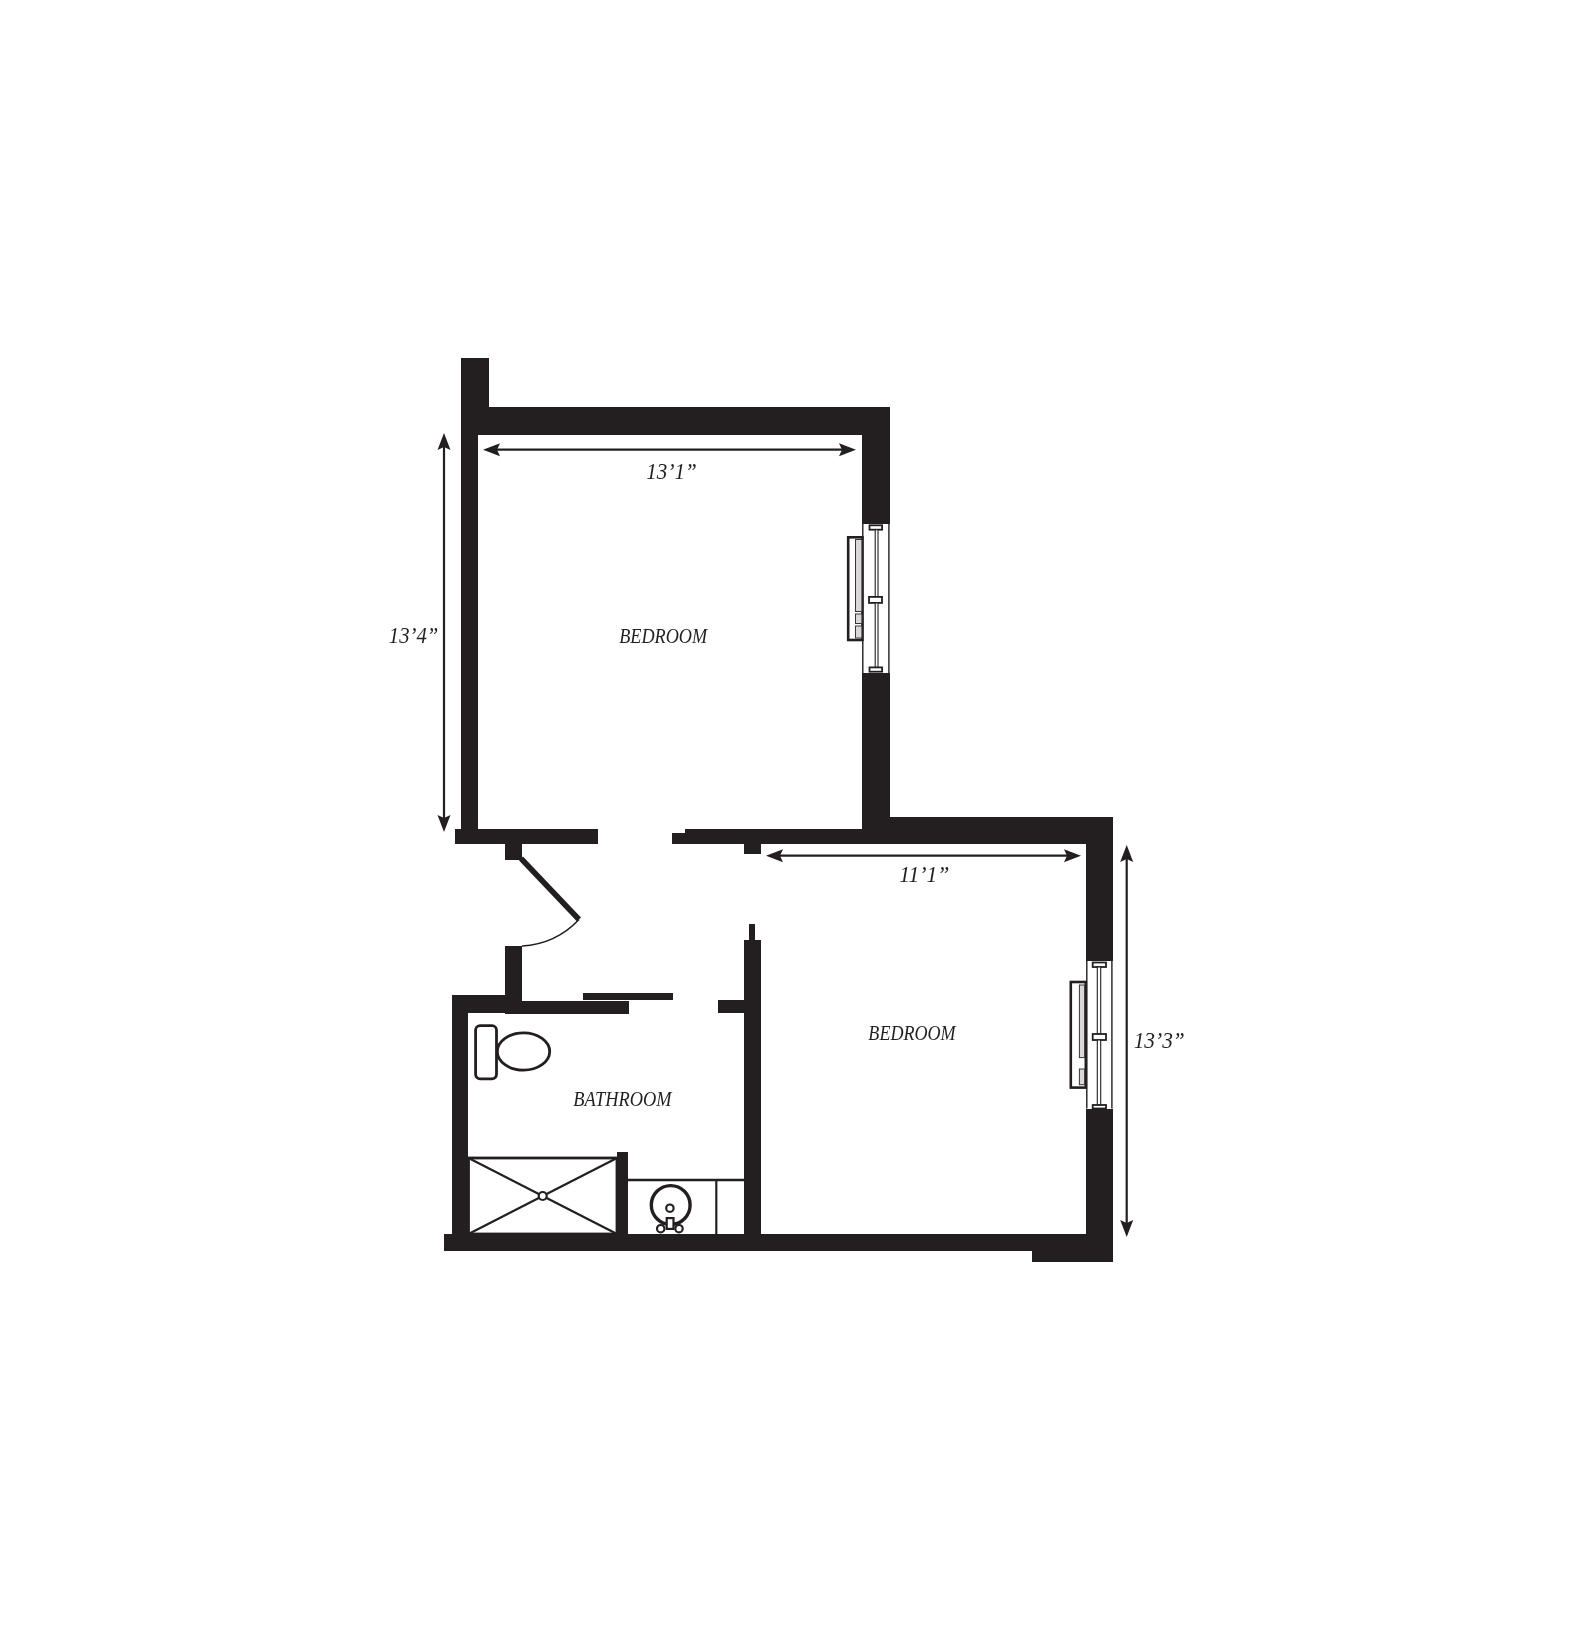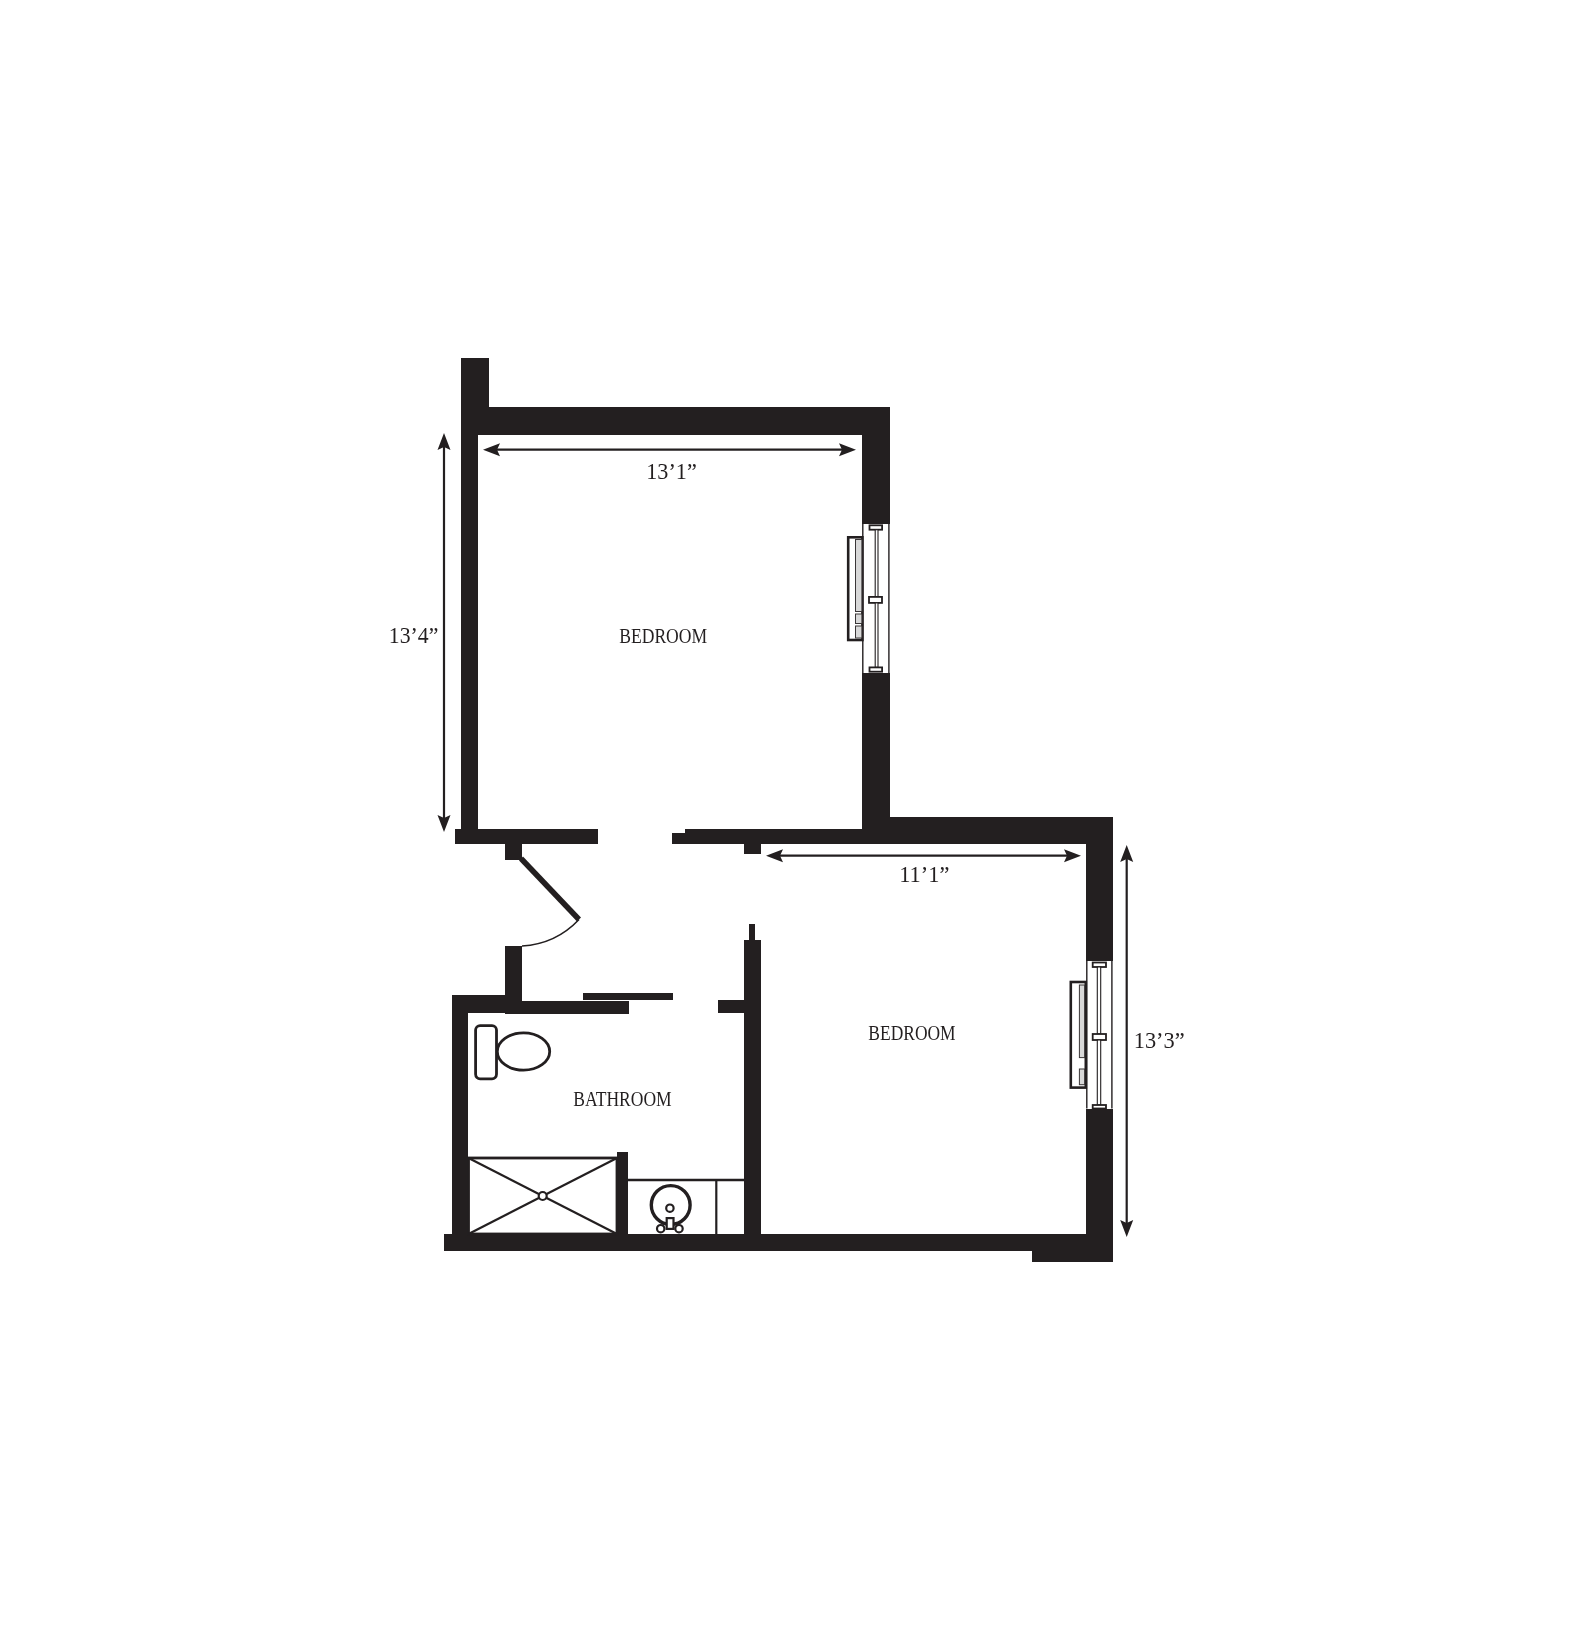--- a/index.html
+++ b/index.html
@@ -1,16 +1,16 @@
 <!DOCTYPE html>
 <html><head>
 <meta charset="utf-8">
 <style>
   html,body{margin:0;padding:0;background:#ffffff;}
-  .wrap{width:1578px;height:1464px;position:relative;background:#be185d;}
+  .wrap{width:1578px;height:1464px;position:relative;background:#be185d;font-style:italic;}
   text{font-family:"Liberation Serif", serif;fill:#231f20;}
   .dim{font-size:24px;}
   .room{font-size:20px;}
 </style>
 </head>
 <body>
 <div class="wrap">
 <svg width="1578" height="1646" viewBox="0 0 1578 1646">
 
   <rect x="0" y="0" width="1578" height="1646" fill="#ffffff"></rect>

